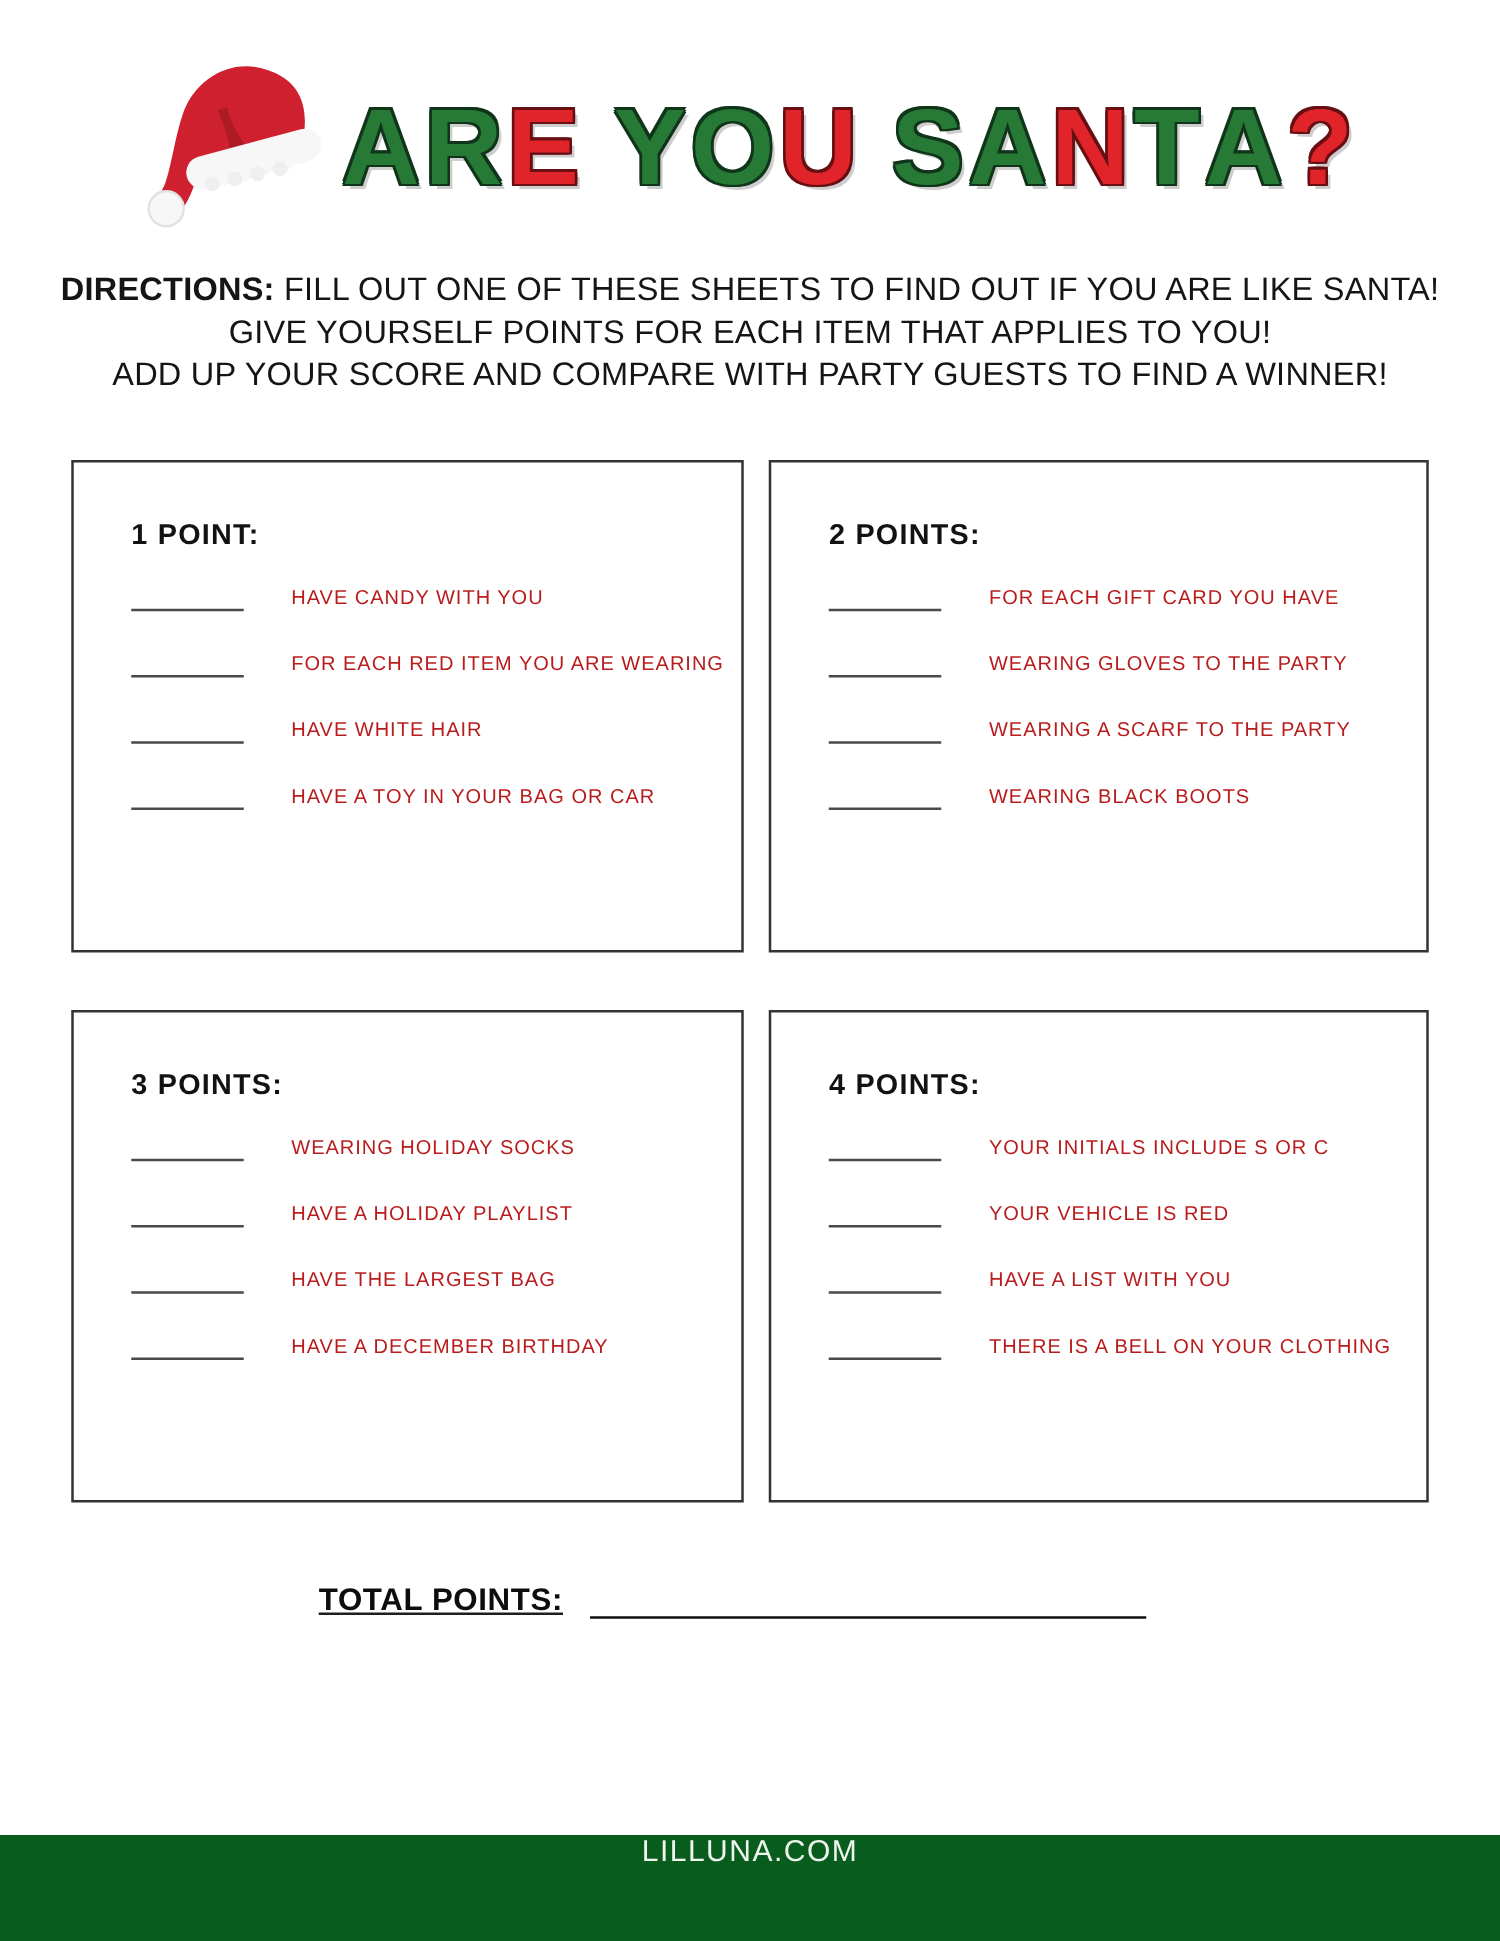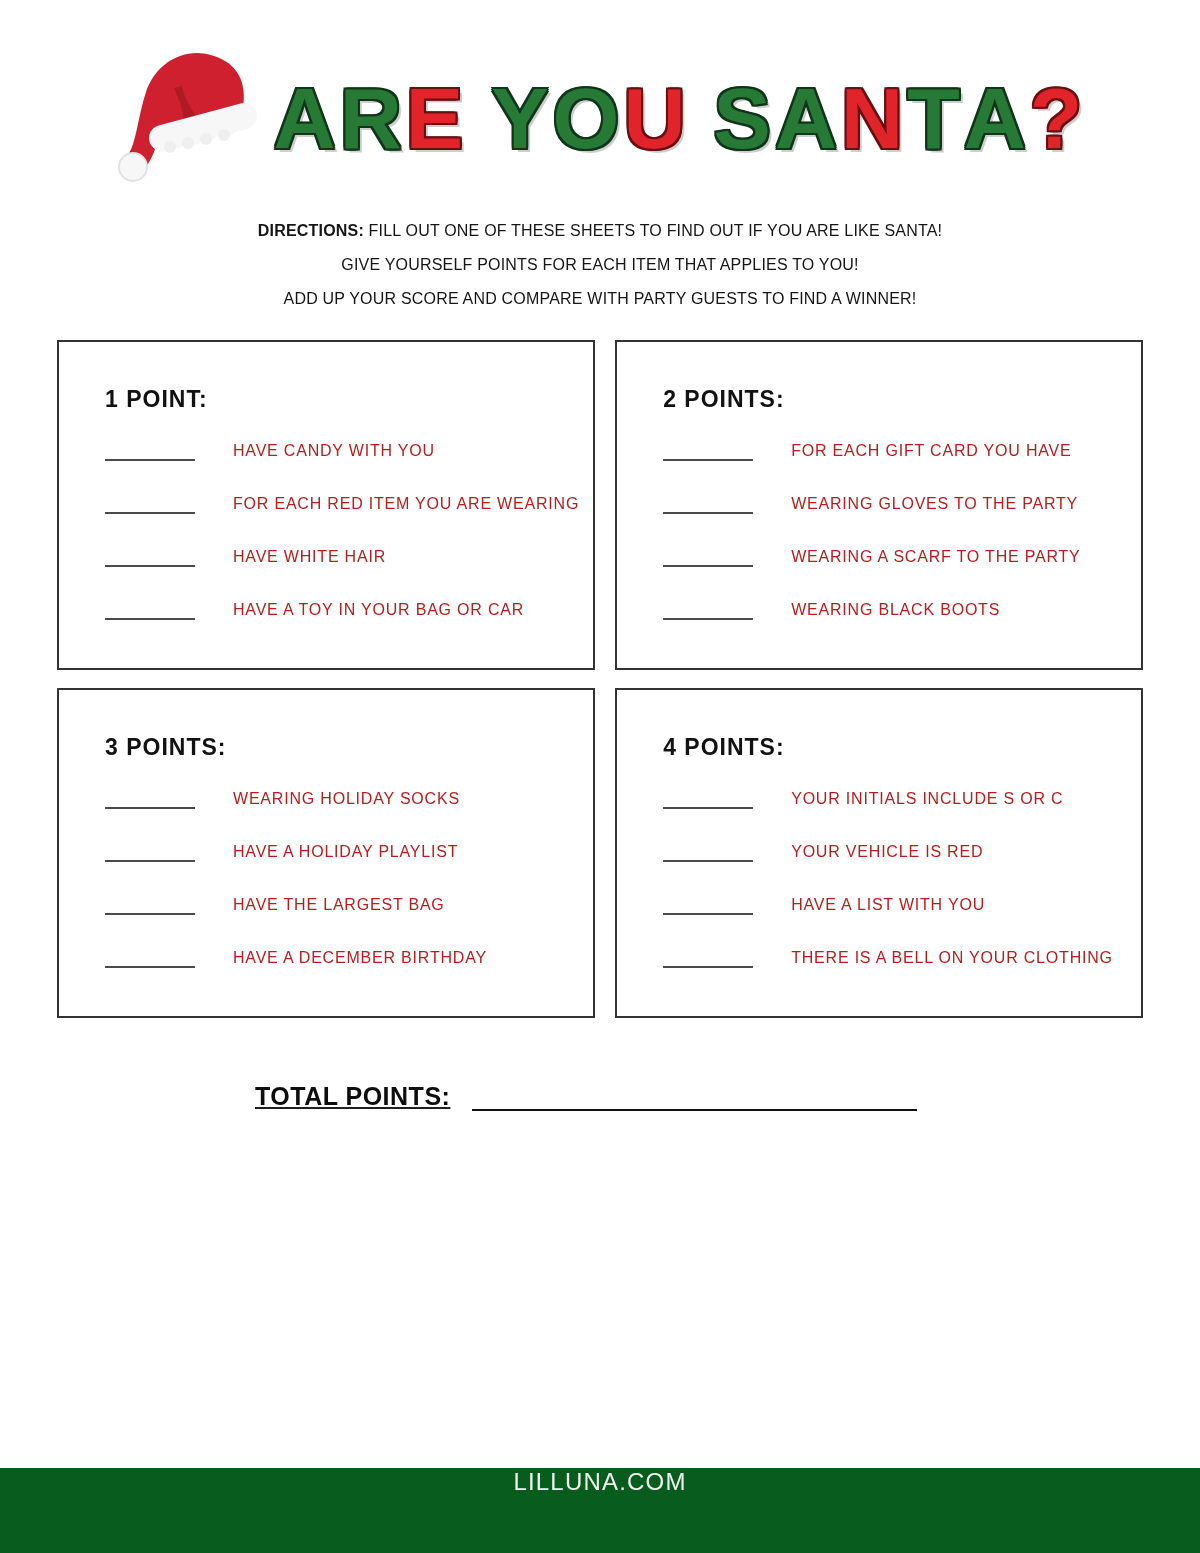--- a/index.html
+++ b/index.html
@@ -37,34 +37,35 @@
     text-shadow:
       -2px -2px 0 #670f13, 0 -2px 0 #670f13, 2px -2px 0 #670f13,
       -2px 0 0 #670f13, 2px 0 0 #670f13,
       -2px 2px 0 #670f13, 0 2px 0 #670f13, 2px 2px 0 #670f13,
       4px 4px 0 rgba(30,30,30,0.22);
   }
 
   
   .directions {
     text-align: center; margin-top: 22px;
-    font-size: 16px; line-height: 34px; color: #151515;
+    font-size: 26px; line-height: 34px; color: #151515;
     letter-spacing: 0.2px;
   }
   .directions .bold { font-weight: bold; }
 
   
   .boxes {
     margin: 24px 57px 0 57px;
     display: grid; grid-template-columns: 1fr 1fr; gap: 18px 20px;
   }
   .score-box {
-    height: 330px; background: #ffffff;
+    height: 394px; background: #ffffff;
     border: 2px solid #333333;
     padding: 44px 14px 0 46px;
+    margin-top: 28px;
   }
   .box-header {
     font-size: 23px; font-weight: bold; letter-spacing: 1px;
     color: #121212; margin-bottom: 28px;
   }
   .item { display: flex; align-items: flex-end; margin-bottom: 33px; height: 20px; }
   .blank {
     width: 90px; height: 16px; flex: 0 0 auto;
     border-bottom: 2px solid #4a4a4a; margin-right: 38px;
   }

